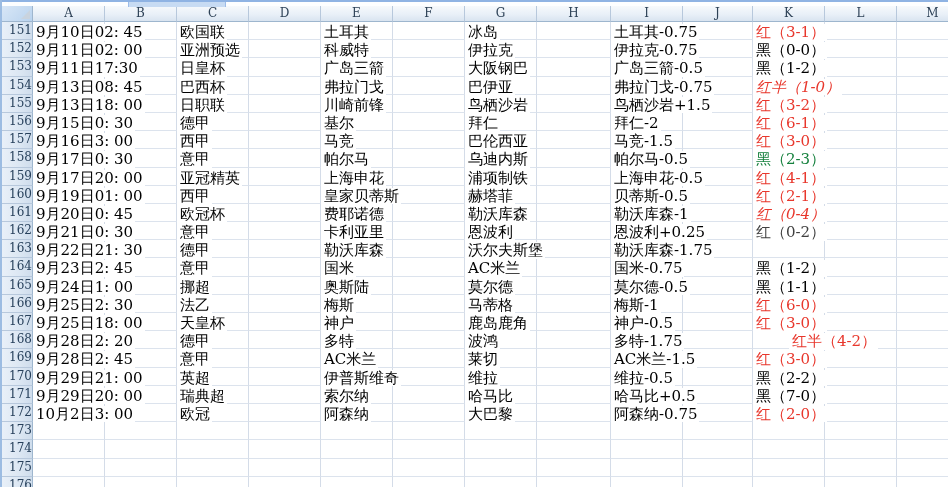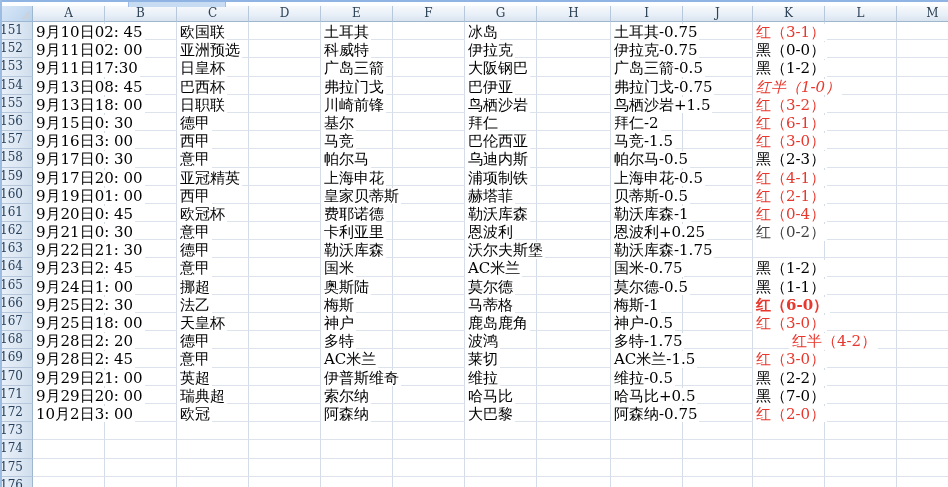--- a/index.html
+++ b/index.html
@@ -33,21 +33,21 @@
     border-right:1px solid #B7C8DC;border-bottom:1px solid #9EB6CE;
     color:#2E4257;font-size:12px;line-height:15px;text-align:center;
   }
   
   .gridbody{height:465px;overflow:hidden;}
   .row{display:flex;height:18.2px;box-sizing:border-box;background:#fff;}
   .rowh{
     width:33px;box-sizing:border-box;flex:0 0 33px;
     background:linear-gradient(to right,#EAF1F9 0%,#DCE7F3 60%,#CFDDEC 100%);
     border-right:1px solid #9EB6CE;border-bottom:1px solid #B7C8DC;
-    color:#27405B;font-size:12px;line-height:17px;text-align:left;
+    color:#27405B;font-size:12px;line-height:17px;text-align:right;
   }
   .cell{box-sizing:border-box;position:relative;border-right:1px solid #D4DCE8;border-bottom:1px solid #DCE3ED;}
   .col-a,.col-b,.col-c,.col-d,.col-e,.col-f,.col-g,.col-i,.col-k,.col-l,.col-m{width:72px;flex:0 0 72px;}
   .col-h{width:74px;flex:0 0 74px;}
   .col-j{width:70px;flex:0 0 70px;}
   .txt{
     position:relative;z-index:2;display:inline-block;
     white-space:nowrap;background:#fff;
     padding:0 2px 0 3px;margin-top:0.5px;
     font-size:15px;line-height:16.5px;color:#000;
@@ -200,21 +200,21 @@
           <div class="cell col-a"><span class="txt">9月17日0: 30</span></div>
           <div class="cell col-b"></div>
           <div class="cell col-c"><span class="txt">意甲</span></div>
           <div class="cell col-d"></div>
           <div class="cell col-e"><span class="txt">帕尔马</span></div>
           <div class="cell col-f"></div>
           <div class="cell col-g"><span class="txt">乌迪内斯</span></div>
           <div class="cell col-h"></div>
           <div class="cell col-i"><span class="txt">帕尔马-0.5</span></div>
           <div class="cell col-j"></div>
-          <div class="cell col-k"><span class="txt" style="color: #000000;">黑（2-3）</span></div>
+          <div class="cell col-k"><span class="txt" style="color: #15803d;">黑（2-3）</span></div>
           <div class="cell col-l"></div>
           <div class="cell col-m"></div>
         </div>
         <div class="row">
           <div class="rowh"><span>159</span></div>
           <div class="cell col-a"><span class="txt">9月17日20: 00</span></div>
           <div class="cell col-b"></div>
           <div class="cell col-c"><span class="txt">亚冠精英</span></div>
           <div class="cell col-d"></div>
           <div class="cell col-e"><span class="txt">上海申花</span></div>
@@ -248,21 +248,21 @@
           <div class="cell col-a"><span class="txt">9月20日0: 45</span></div>
           <div class="cell col-b"></div>
           <div class="cell col-c"><span class="txt">欧冠杯</span></div>
           <div class="cell col-d"></div>
           <div class="cell col-e"><span class="txt">费耶诺德</span></div>
           <div class="cell col-f"></div>
           <div class="cell col-g"><span class="txt">勒沃库森</span></div>
           <div class="cell col-h"></div>
           <div class="cell col-i"><span class="txt">勒沃库森-1</span></div>
           <div class="cell col-j"></div>
-          <div class="cell col-k"><span class="txt red" style="color: rgb(232, 55, 44);">红（0-4）</span></div>
+          <div class="cell col-k"><span class="txt red" style="color: rgb(232, 55, 44); font-style: italic;">红（0-4）</span></div>
           <div class="cell col-l"></div>
           <div class="cell col-m"></div>
         </div>
         <div class="row">
           <div class="rowh"><span>162</span></div>
           <div class="cell col-a"><span class="txt">9月21日0: 30</span></div>
           <div class="cell col-b"></div>
           <div class="cell col-c"><span class="txt">意甲</span></div>
           <div class="cell col-d"></div>
           <div class="cell col-e"><span class="txt">卡利亚里</span></div>
@@ -328,21 +328,21 @@
           <div class="cell col-a"><span class="txt">9月25日2: 30</span></div>
           <div class="cell col-b"></div>
           <div class="cell col-c"><span class="txt">法乙</span></div>
           <div class="cell col-d"></div>
           <div class="cell col-e"><span class="txt">梅斯</span></div>
           <div class="cell col-f"></div>
           <div class="cell col-g"><span class="txt">马蒂格</span></div>
           <div class="cell col-h"></div>
           <div class="cell col-i"><span class="txt">梅斯-1</span></div>
           <div class="cell col-j"></div>
-          <div class="cell col-k"><span class="txt red" style="color: rgb(232, 55, 44); font-weight: bold;">红（6-0）</span></div>
+          <div class="cell col-k"><span class="txt red" style="color: rgb(232, 55, 44);">红（6-0）</span></div>
           <div class="cell col-l"></div>
           <div class="cell col-m"></div>
         </div>
         <div class="row">
           <div class="rowh"><span>167</span></div>
           <div class="cell col-a"><span class="txt">9月25日18: 00</span></div>
           <div class="cell col-b"></div>
           <div class="cell col-c"><span class="txt">天皇杯</span></div>
           <div class="cell col-d"></div>
           <div class="cell col-e"><span class="txt">神户</span></div>

